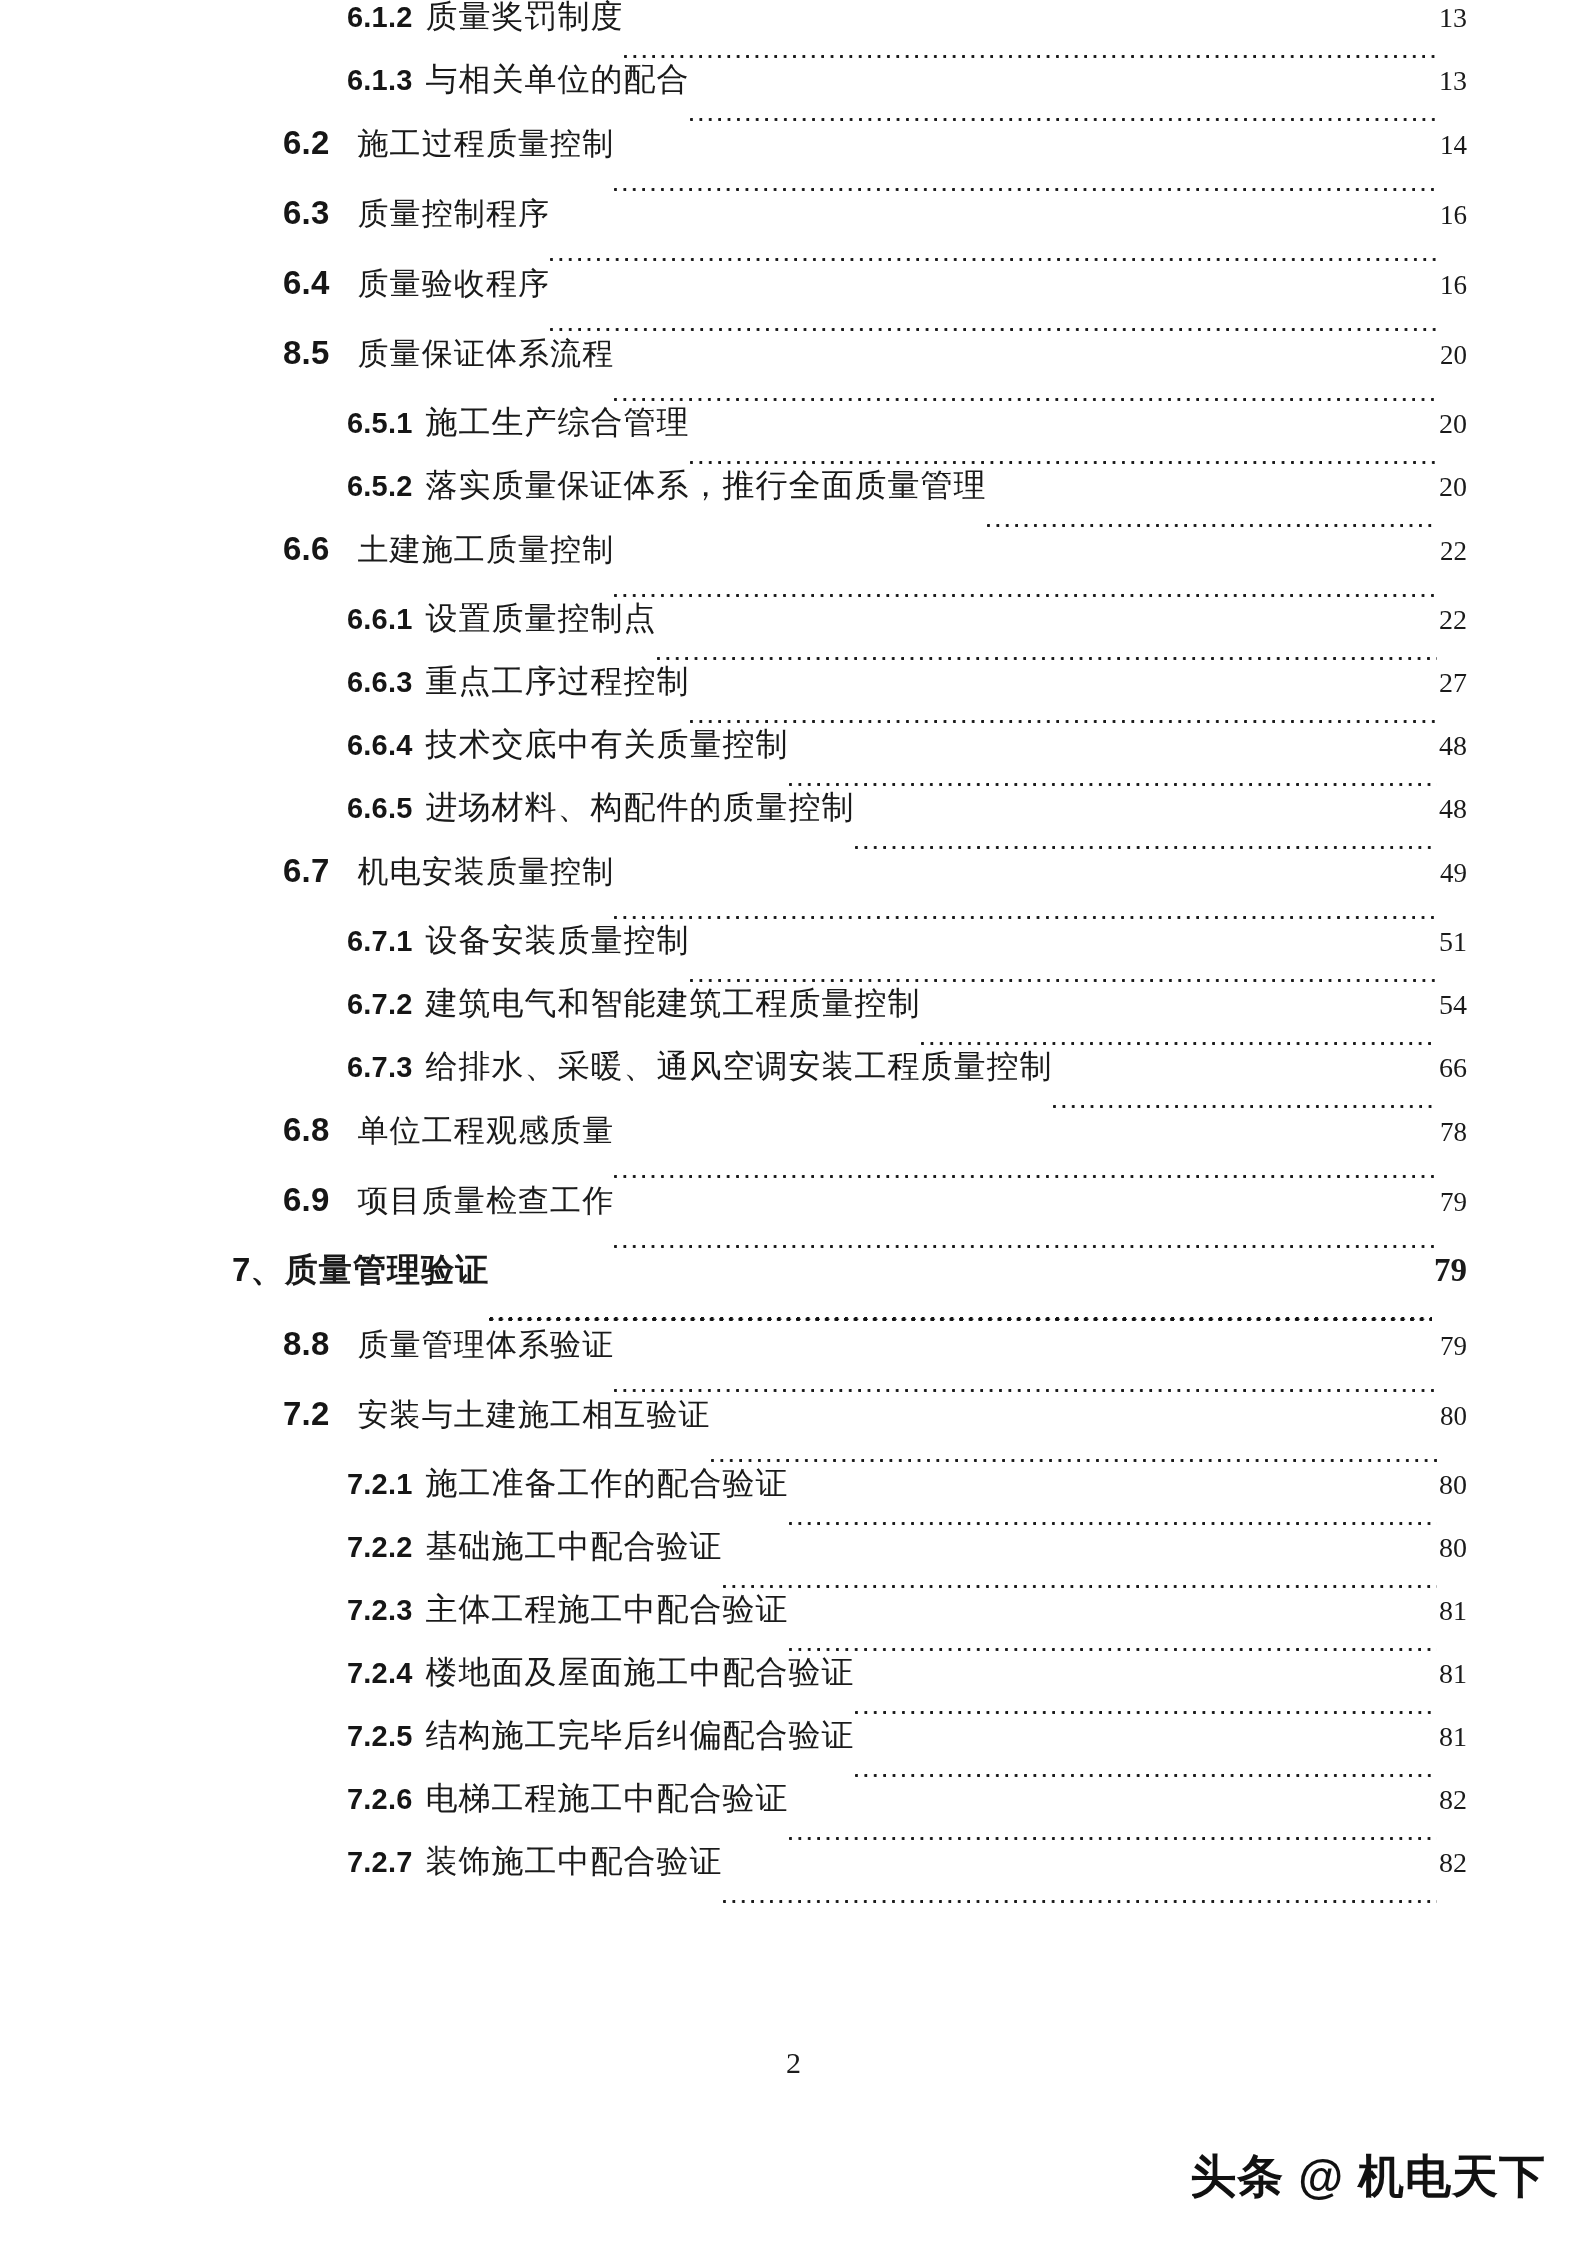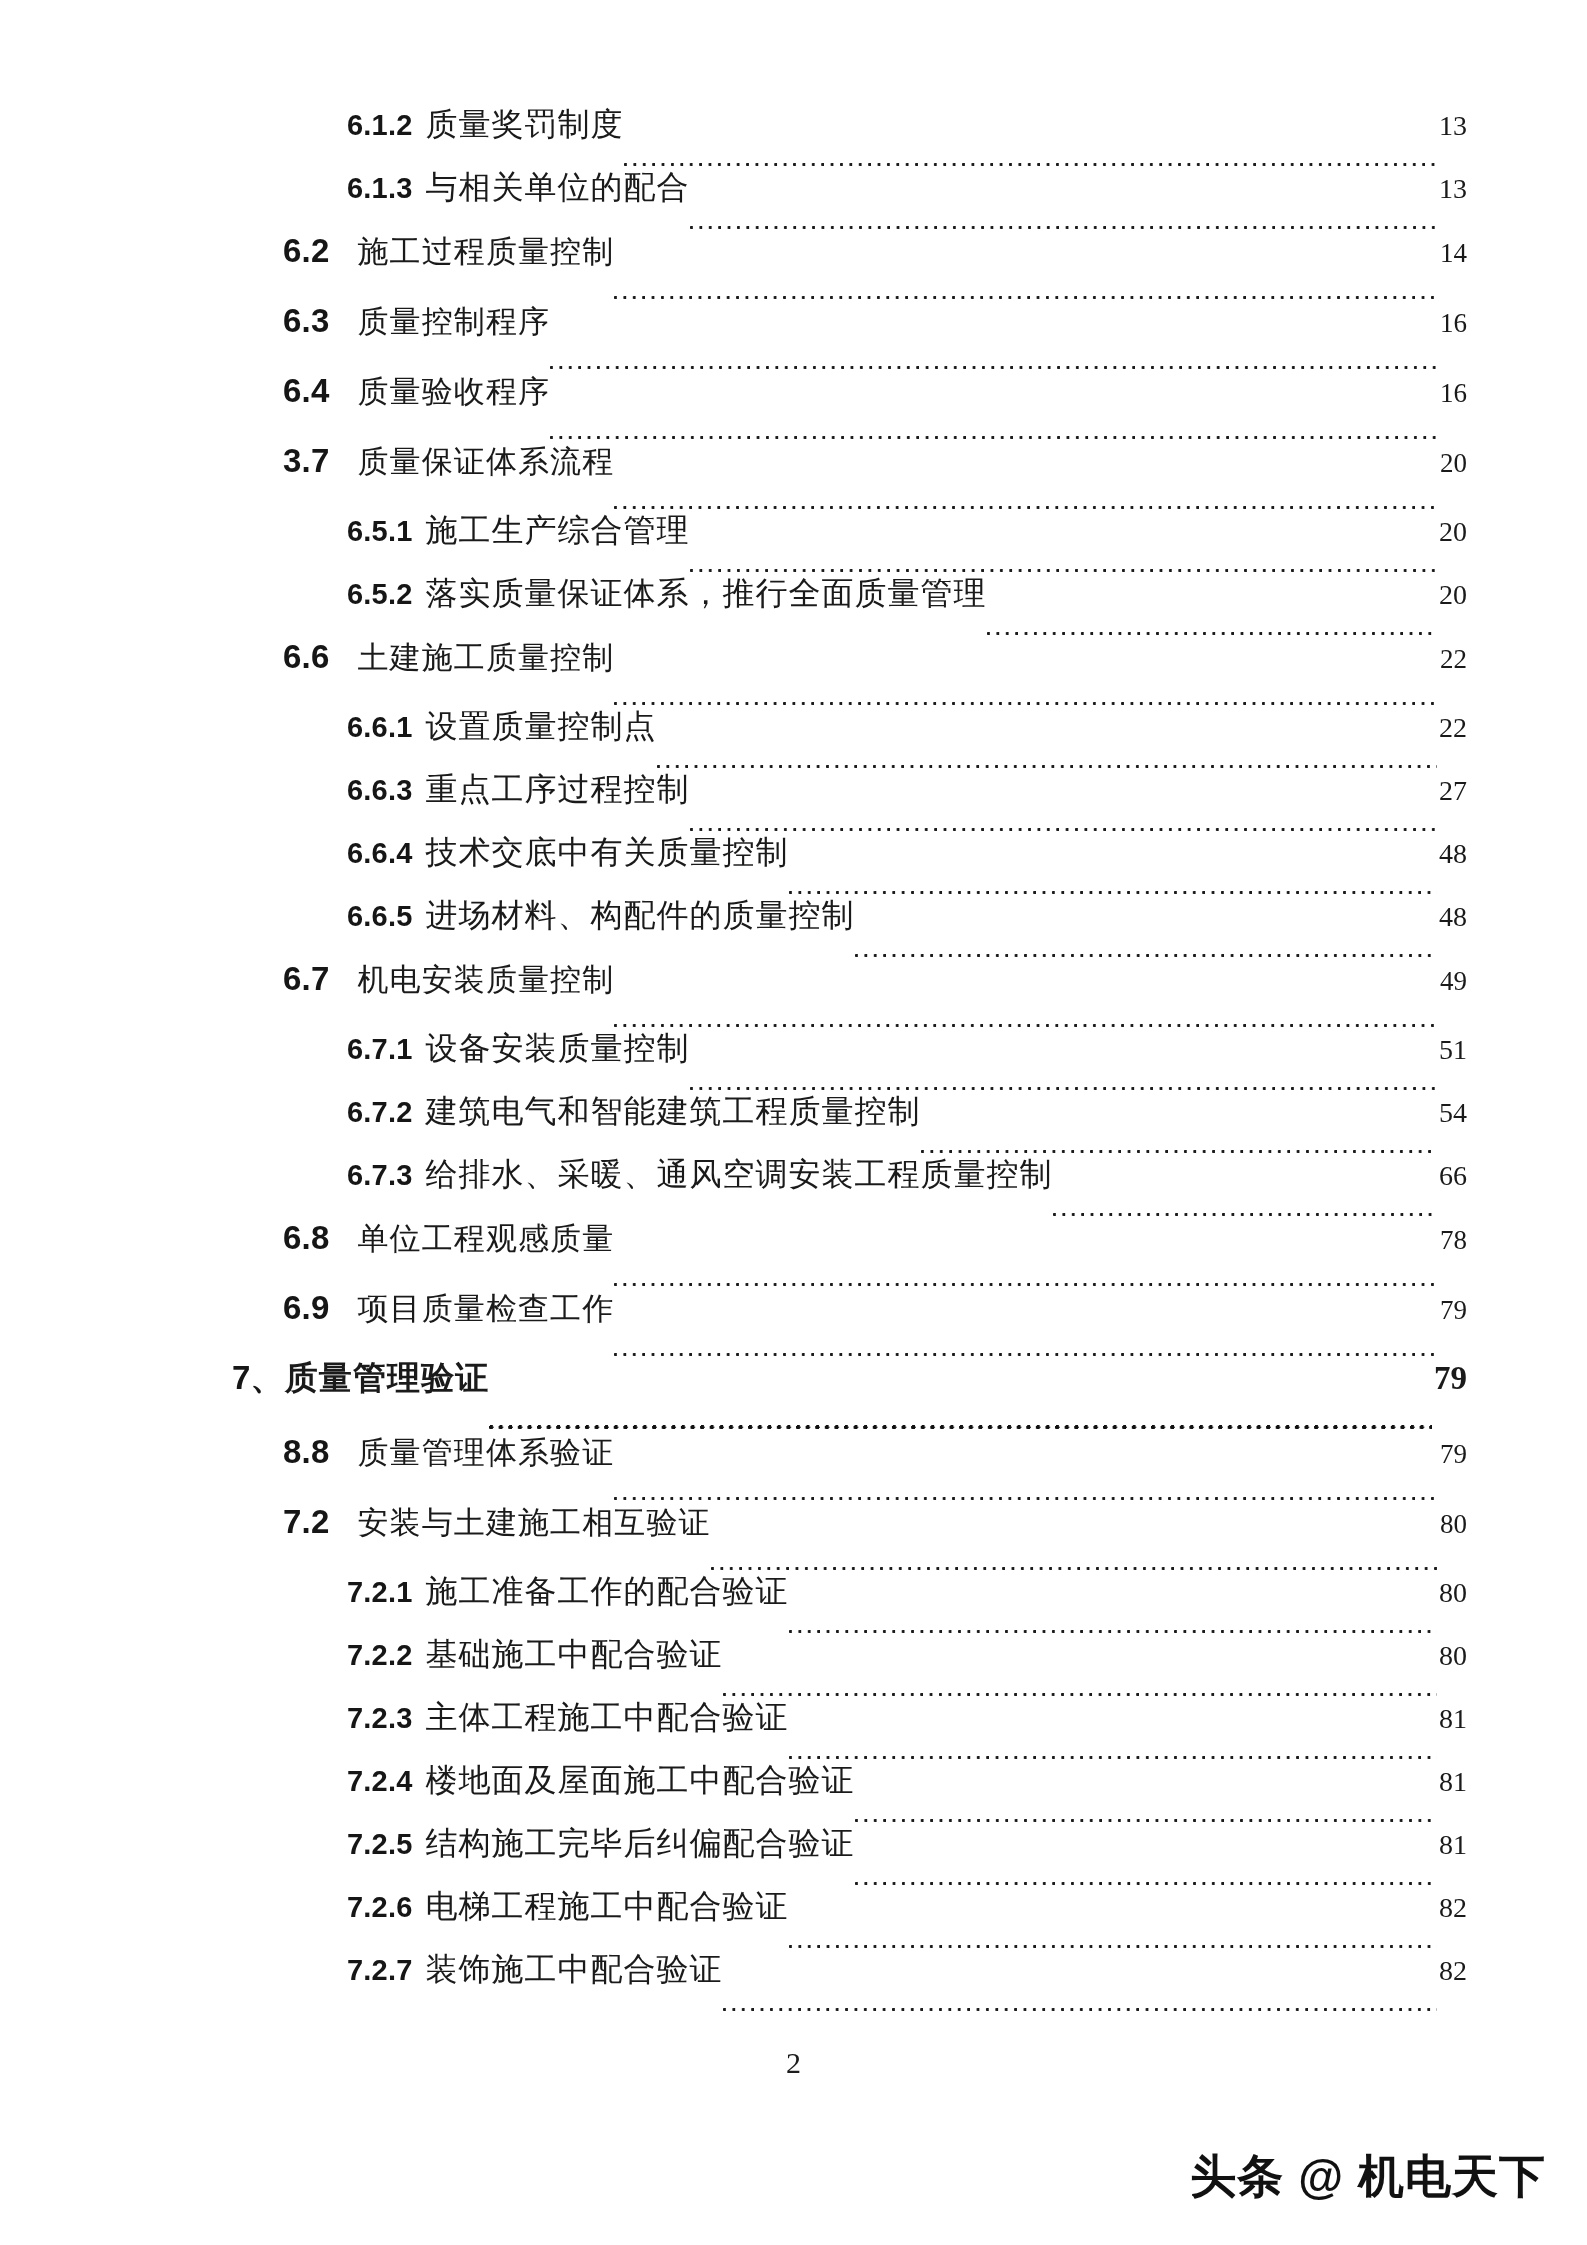--- a/index.html
+++ b/index.html
@@ -22,21 +22,20 @@
     background: #ffffff;
     overflow: hidden;
     box-sizing: border-box;
   }
 
   #toc {
     position: absolute;
     left: 0;
     top: 0;
     width: 1574px;
-    padding-top: 108px;
     box-sizing: border-box;
   }
 
   
   .toc-row {
     display: flex;
     align-items: baseline;
     width: 100%;
     box-sizing: border-box;
     padding-right: 107px;
@@ -167,21 +166,21 @@
         <span class="leader"></span>
         <span class="pageno">16</span>
       </div>
       <div class="toc-row lvl2">
         <span class="num">6.4</span>
         <span class="title">质量验收程序</span>
         <span class="leader"></span>
         <span class="pageno">16</span>
       </div>
       <div class="toc-row lvl2">
-        <span class="num">3.7</span>
+        <span class="num">8.5</span>
         <span class="title">质量保证体系流程</span>
         <span class="leader"></span>
         <span class="pageno">20</span>
       </div>
       <div class="toc-row lvl3">
         <span class="num">6.5.1</span>
         <span class="title">施工生产综合管理</span>
         <span class="leader"></span>
         <span class="pageno">20</span>
       </div>

